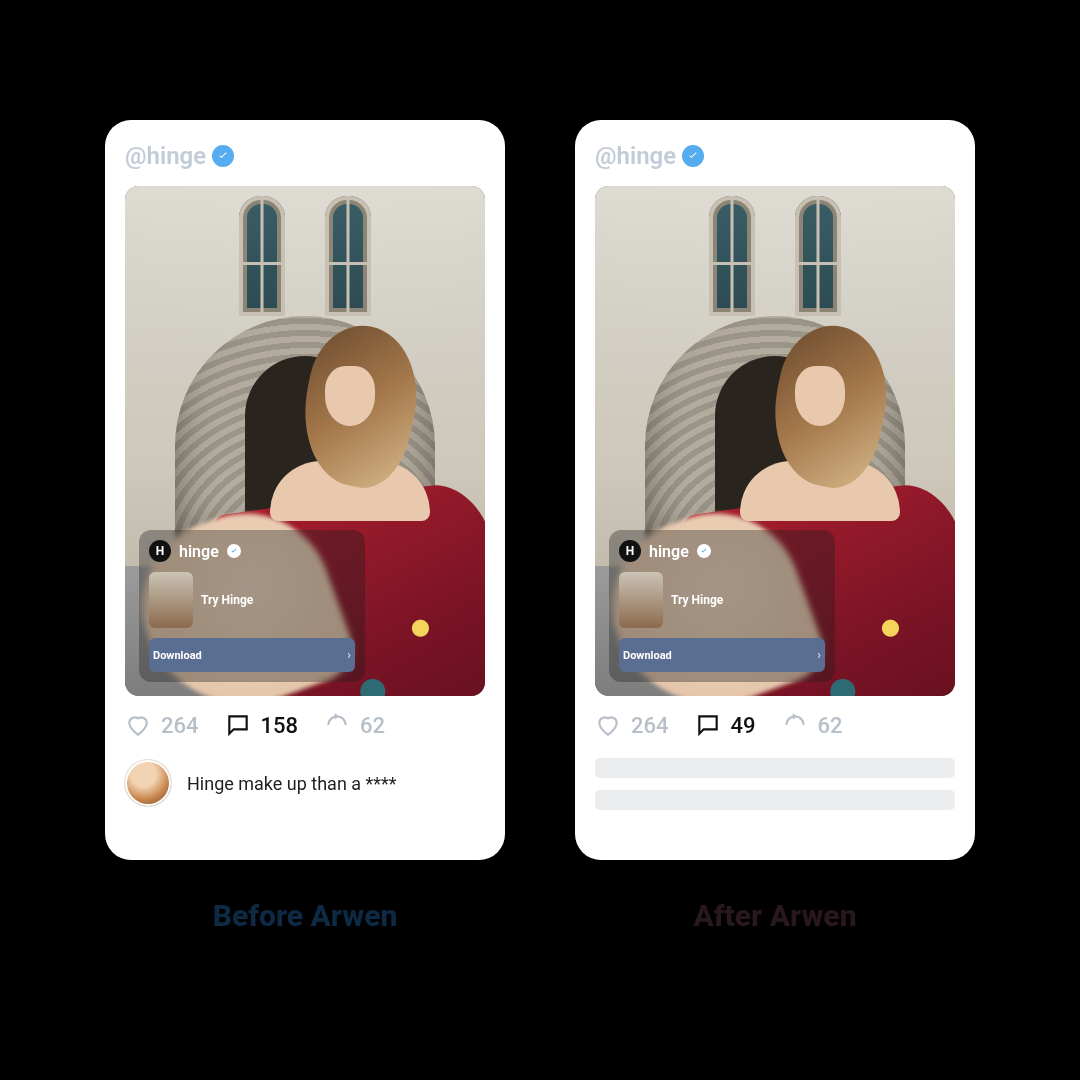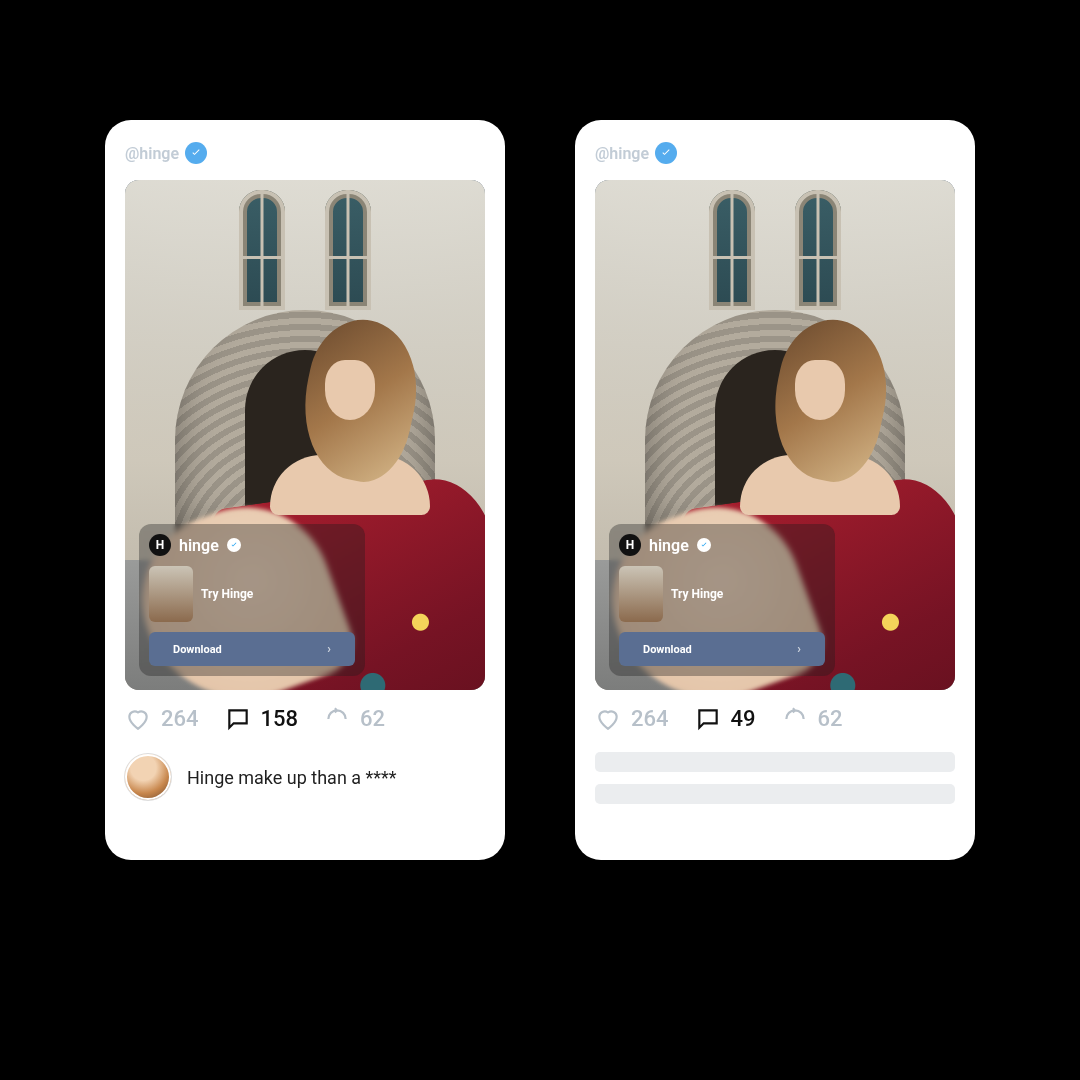--- a/index.html
+++ b/index.html
@@ -28,21 +28,21 @@
     position: relative;
   }
   .handle-row {
     display: flex;
     align-items: center;
     gap: 6px;
     margin-bottom: 16px;
   }
   .handle {
     color: #c2ccd6;
-    font-size: 16px;
+    font-size: 24px;
     font-weight: 600;
   }
   .verified {
     width: 22px; height: 22px;
     background: #55acee;
     border-radius: 50%;
     display: flex; align-items: center; justify-content: center;
   }
   .verified svg { width: 12px; height: 12px; fill: #fff; }
 
@@ -173,32 +173,32 @@
   .promo-body{
     display:flex; align-items:center; gap:8px; margin-bottom:10px;
   }
   .promo-thumb{
     width:44px; height:56px; border-radius:6px;
     background:linear-gradient(180deg,#cbc4b6,#8b6a4d);
   }
   .promo-cta{ color:#fff; font-size:12px; font-weight:700;}
   .promo-dl{
     background:#5a6e92; color:#fff; font-size:11px; font-weight:700;
-    padding:10px 24px; border-radius:6px;
+    padding:10px 4px; border-radius:6px;
     display:flex; justify-content:space-between; align-items:center;
   }
   .promo-dl .chev{ color:rgba(255,255,255,0.7); font-size:12px;}
 
   
   .stats {
     display:flex; align-items:center; gap:26px;
     margin-top:16px;
     color:#b7c0c9; font-size:22px; font-weight:500;
   }
-  .stat{ display:flex; gap:10px;}
+  .stat{ display:flex; align-items:center; gap:10px;}
   .stat svg{ width:26px; height:26px; stroke:#b7c0c9; fill:none; stroke-width:2;}
   .stat.active{ color:#111; }
   .stat.active svg{ stroke:#111; }
 
   
   .comment-row{
     display:flex; align-items:center; gap:16px; margin-top:22px;
   }
   .avatar{
     width:46px; height:46px; border-radius:50%;
@@ -373,13 +373,15 @@
 
     <div class="placeholder-lines">
       <div class="ph"></div>
       <div class="ph"></div>
     </div>
   </div>
 
 </div>
 
 <div class="captions">
+  <div class="caption before">Before Arwen</div>
+  <div class="caption after">After Arwen</div>
 </div>
 
 </body></html>

